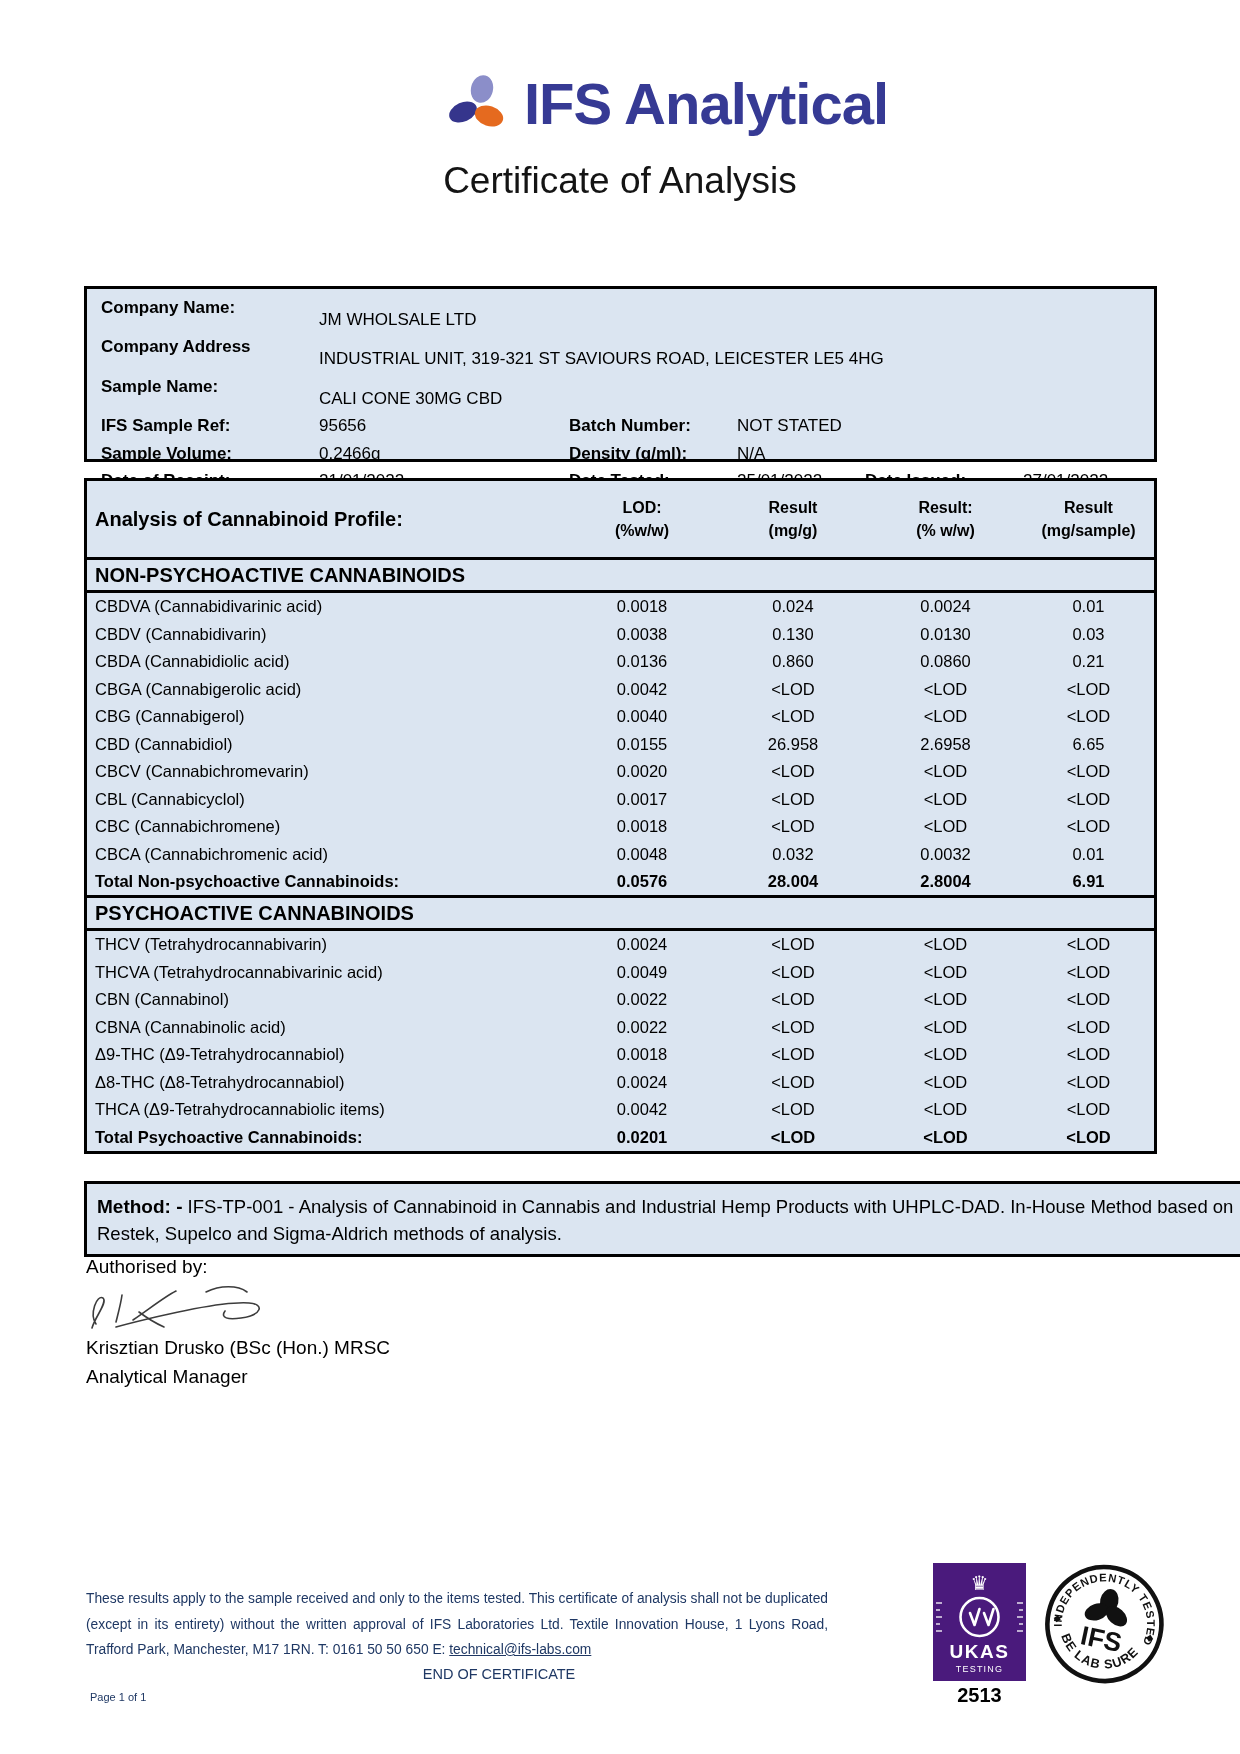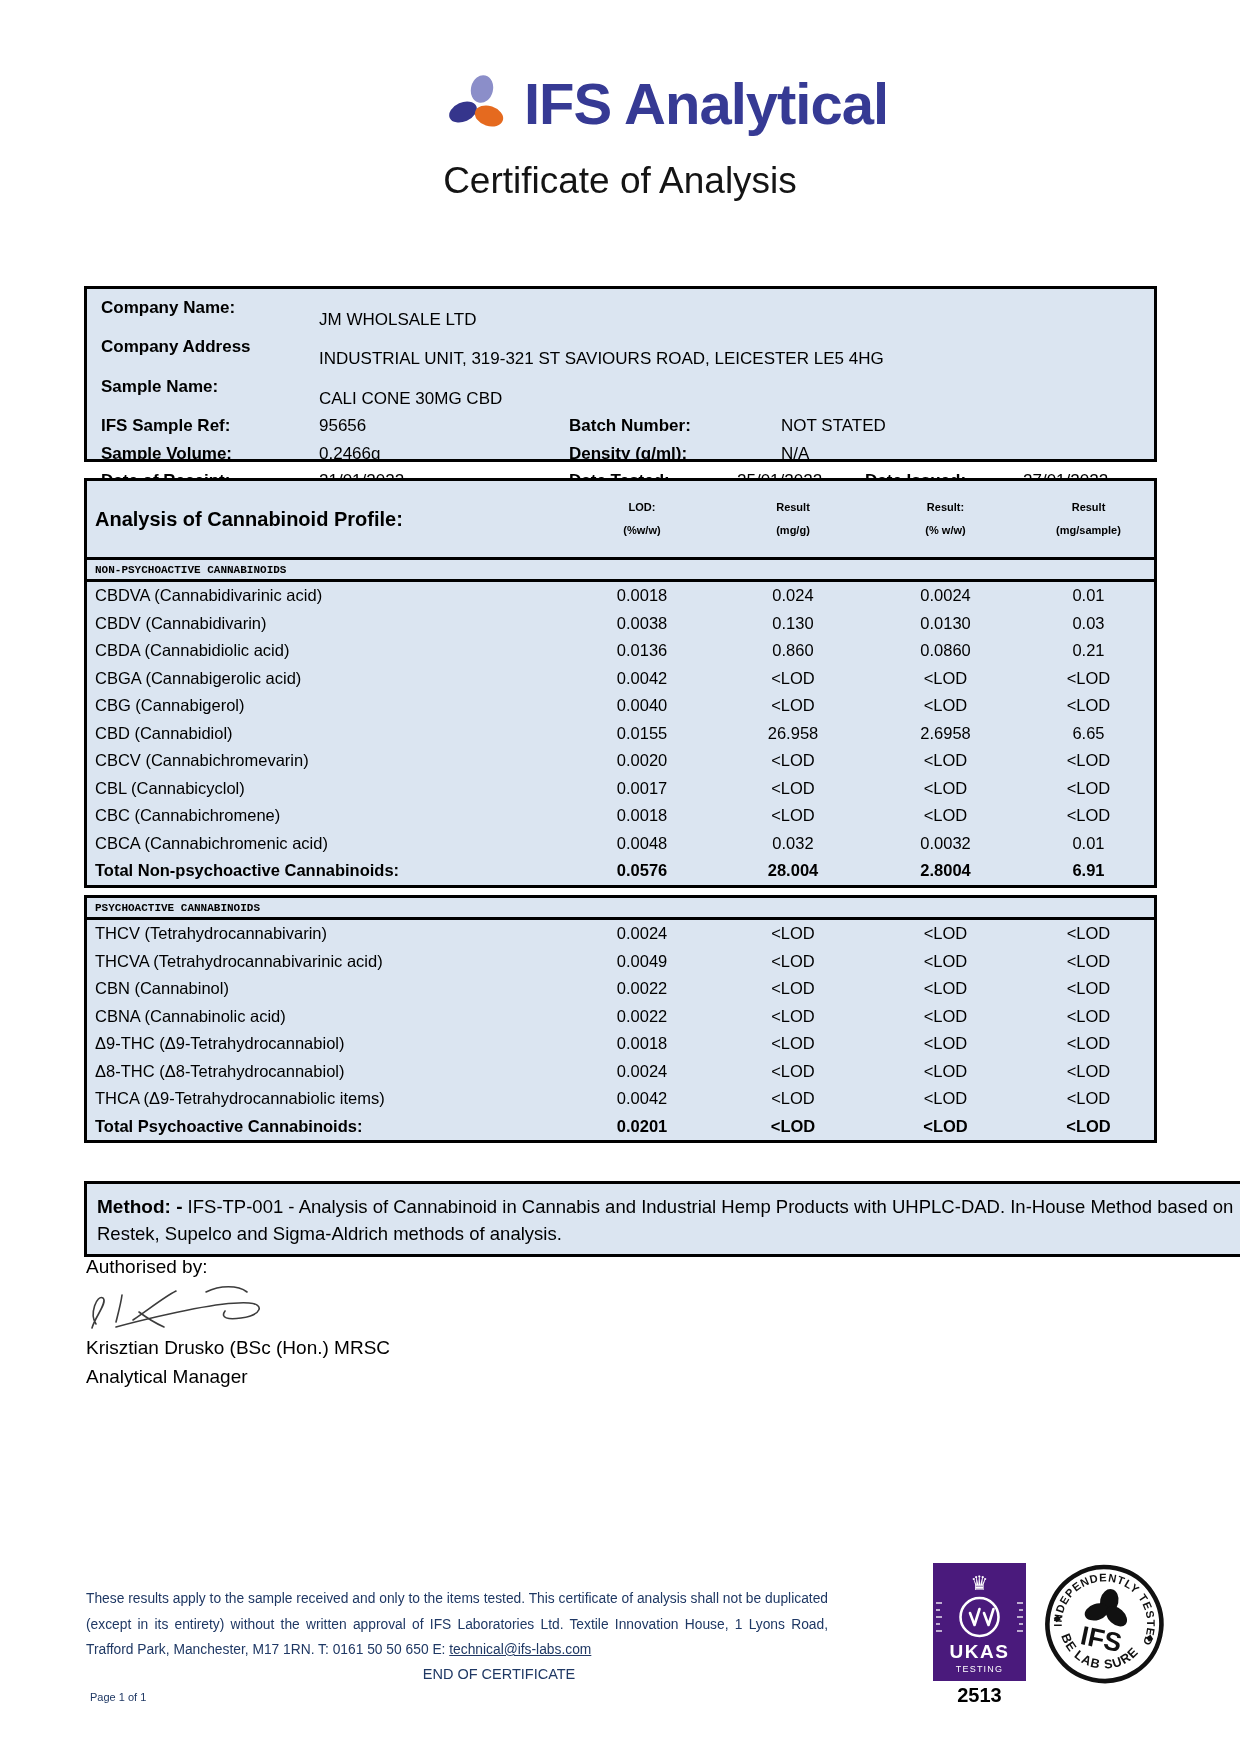--- a/index.html
+++ b/index.html
@@ -11,29 +11,29 @@
   body{width:1240px;height:1754px;position:relative;font-family:"Liberation Sans","DejaVu Sans",sans-serif;color:#000;overflow:hidden;}
 
   .brand-row{position:absolute;top:70px;left:0;width:100%;display:flex;justify-content:center;align-items:center;gap:14px;margin-left:48px;}
   .brand-text{font-size:58px;font-weight:bold;color:var(--logo-blue);letter-spacing:-1px;}
   .cert-title{position:absolute;top:160px;left:0;width:100%;text-align:center;font-size:37px;color:#141414;}
 
   .info-table{position:absolute;left:84px;top:286px;width:1073px;height:176px;background:var(--fill);border:3px solid #000;padding:5px 0 0 14px;}
   .info-row{display:grid;grid-template-columns:218px 250px 168px 128px 158px 1fr;font-size:17px;line-height:27.4px;}
   .lbl{font-weight:bold;}
   .span-rest{grid-column:2 / -1;margin-top:12px;}
-  .span-4{grid-column:4 / -1;margin-left:44px;}
+  .span-4{grid-column:4 / -1;}
 
   .analysis{position:absolute;left:84px;width:1073px;border:3px solid #000;background:var(--fill);}
   #table1{top:478px;}
   #table2{top:895px;}
   .a-header{display:grid;grid-template-columns:479px 152px 150px 155px 1fr;border-bottom:3px solid #000;min-height:59px;align-items:center;padding:15px 0;}
   .a-title{font-size:20px;font-weight:bold;padding-left:8px;}
-  .a-col{font-size:11px;font-weight:bold;text-align:center;white-space:pre-line;line-height:23px;}
-  .section-band{font-size:11px;font-weight:bold;padding:4px 13px 3px 8px;border-bottom:3px solid #000;font-family:Liberation Mono, monospace;}
+  .a-col{font-size:16px;font-weight:bold;text-align:center;white-space:pre-line;line-height:23px;}
+  .section-band{font-size:20px;font-weight:bold;padding:4px 13px 3px 8px;border-bottom:3px solid #000;}
   .arow{display:grid;grid-template-columns:479px 152px 150px 155px 1fr;font-size:16.5px;line-height:27.5px;}
   .arow .name{padding-left:8px;}
   .arow .num{text-align:center;}
   .arow.total{font-weight:bold;}
 
   .method-box{position:absolute;left:84px;top:1181px;width:1202px;background:var(--fill);border:3px solid #000;padding:9px 10px 7px 10px;font-size:18.5px;line-height:27px;}
   .m-label{font-weight:bold;font-size:19px;}
 
   .auth-label{position:absolute;left:86px;top:1256px;font-size:19px;}
   .sig{position:absolute;left:86px;top:1282px;}

